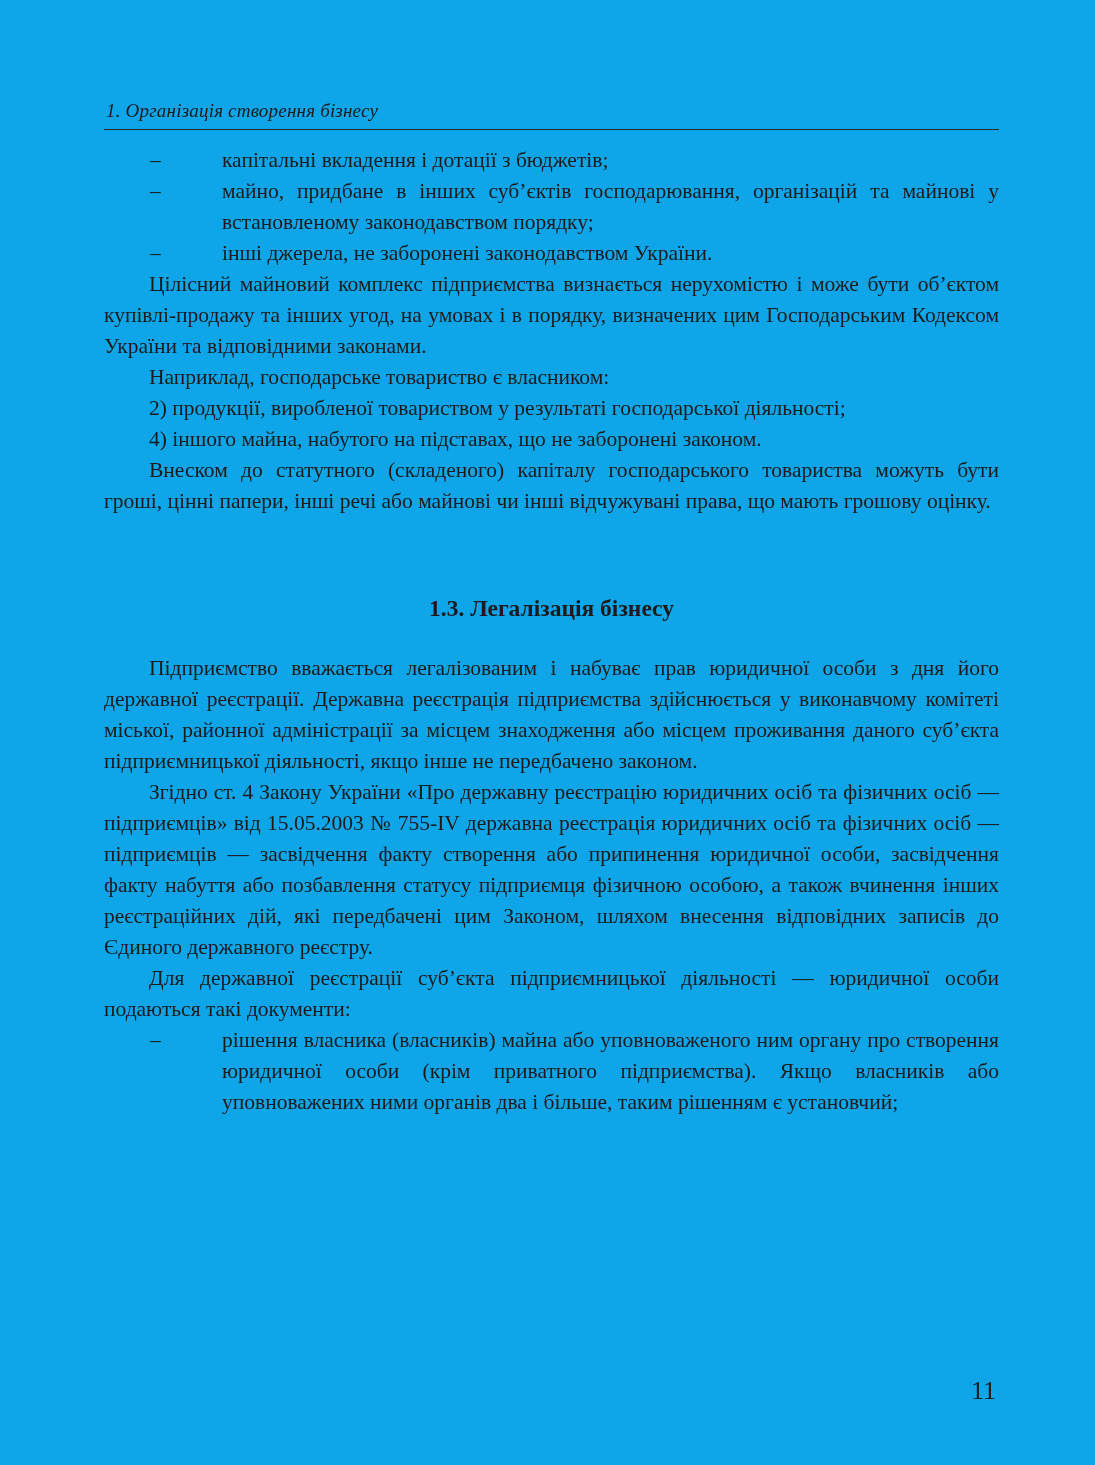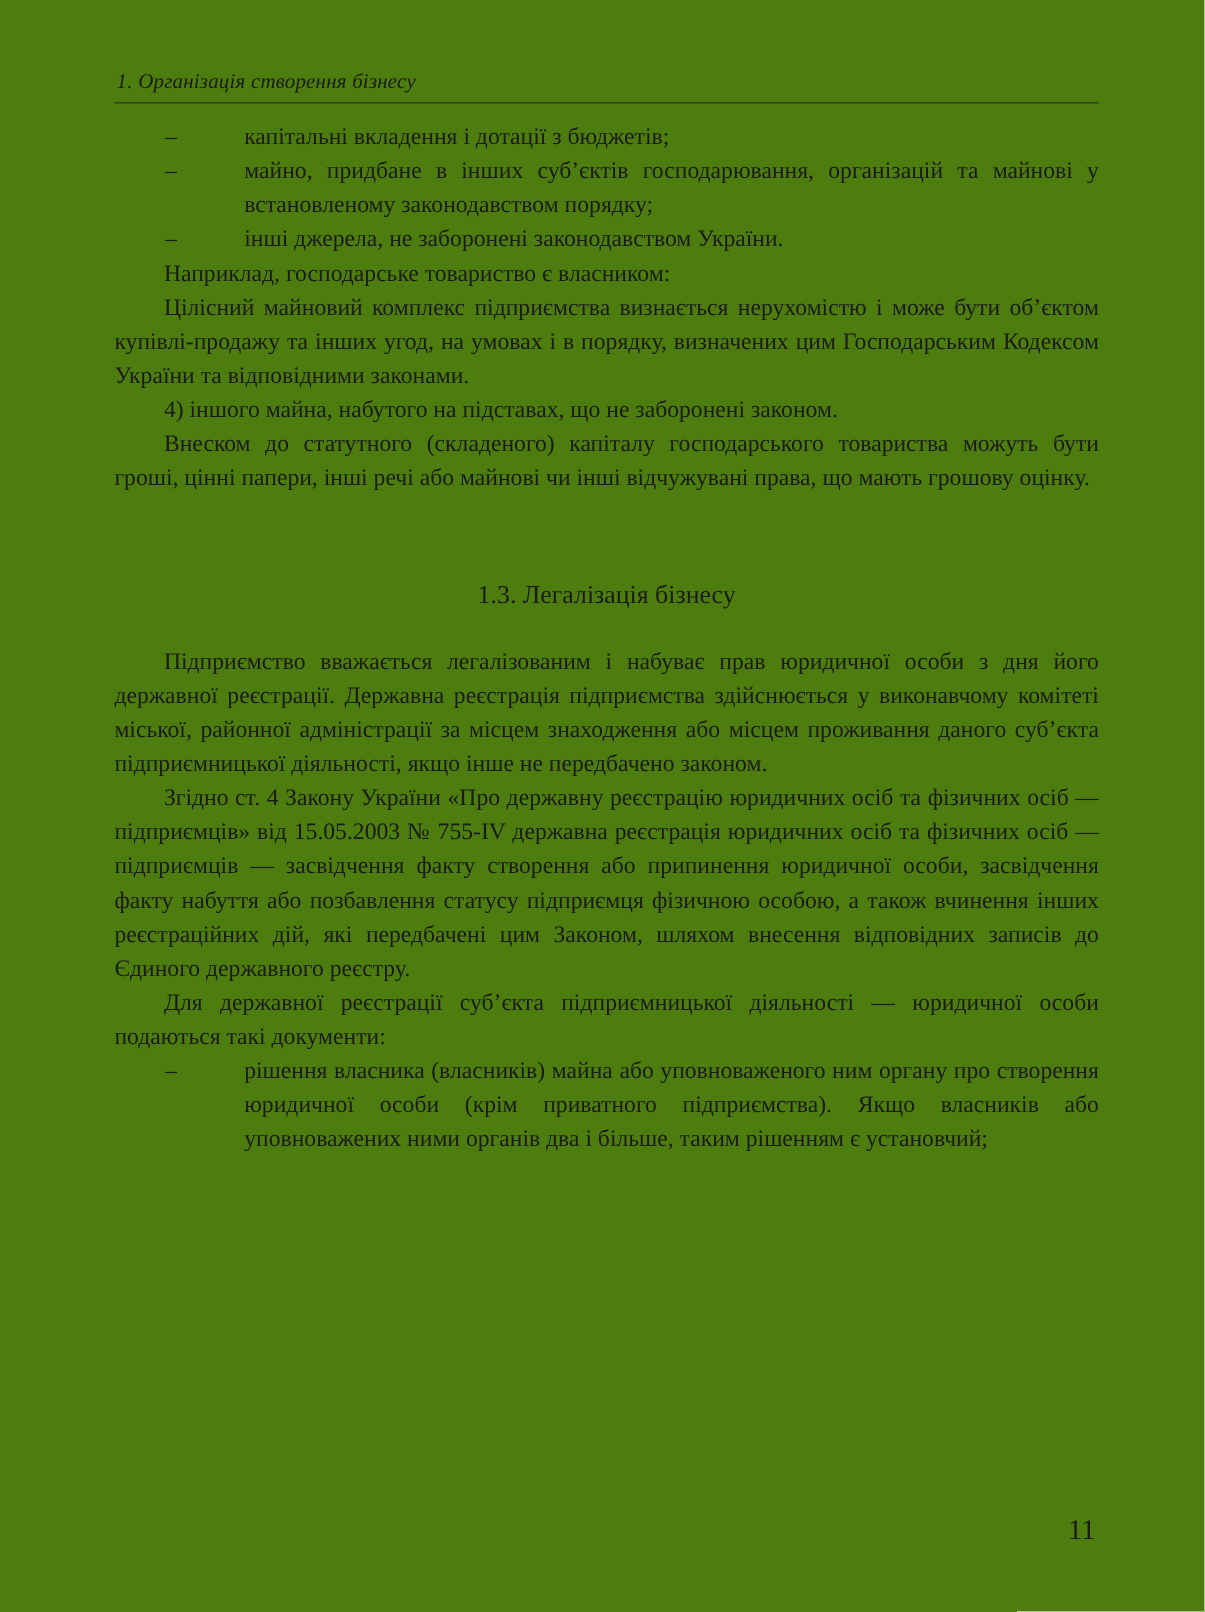--- a/index.html
+++ b/index.html
@@ -4,25 +4,25 @@
 <style>
   html, body {
     margin: 0;
     padding: 0;
     background: #ffffff;
   }
   .page {
     position: relative;
     width: 1095px;
     height: 1465px;
-    background: #4d7c0f;
+    background: #0ea5e9;
     font-family: "Liberation Serif", serif;
     color: #1b1b1b;
     box-sizing: border-box;
-    padding: 64px 96px 0 104px;
+    padding: 100px 96px 0 104px;
     overflow: hidden;
   }
   .running-header {
     font-style: italic;
     font-size: 19px;
     letter-spacing: 0.2px;
     padding: 0 0 7px 2px;
   }
   .header-rule {
     border: none;
@@ -45,21 +45,21 @@
     flex: 0 0 75px;
     box-sizing: border-box;
     padding-left: 46px;
   }
   .bullet-item .text {
     flex: 1;
     text-align: justify;
     margin-left: 43px;
   }
   .section-heading {
-    font-weight: normal;
+    font-weight: bold;
     font-size: 23.5px;
     line-height: 30px;
     text-align: center;
     margin: 76px 0 30px 0;
   }
   .page-number {
     position: absolute;
     right: 99px;
     top: 1376px;
     font-size: 26px;
@@ -84,23 +84,24 @@
       <div class="bullet-item">
         <span class="marker">–</span>
         <span class="text">майно, придбане в інших суб’єктів господарювання, організацій та майнові у встановленому законодавством порядку;</span>
       </div>
       <div class="bullet-item">
         <span class="marker">–</span>
         <span class="text">інші джерела, не заборонені законодавством України.</span>
       </div>
     </div>
 
+    <p class="para">Цілісний майновий комплекс підприємства визнається нерухомістю і може бути об’єктом купівлі-продажу та інших угод, на умовах і в порядку, визначених цим Господарським Кодексом України та відповідними законами.</p>
     <p class="para">Наприклад, господарське товариство є власником:</p>
-    <p class="para">Цілісний майновий комплекс підприємства визнається нерухомістю і може бути об’єктом купівлі-продажу та інших угод, на умовах і в порядку, визначених цим Господарським Кодексом України та відповідними законами.</p>
 
+    <p class="para">2) продукції, виробленої товариством у результаті господарської діяльності;</p>
     <p class="para">4) іншого майна, набутого на підставах, що не заборонені законом.</p>
 
     <p class="para">Внеском до статутного (складеного) капіталу господарського товариства можуть бути гроші, цінні папери, інші речі або майнові чи інші відчужувані права, що мають грошову оцінку.</p>
 
     <div class="section-heading">1.3. Легалізація бізнесу</div>
 
     <p class="para">Підприємство вважається легалізованим і набуває прав юридичної особи з дня його державної реєстрації. Державна реєстрація підприємства здійснюється у виконавчому комітеті міської, районної адміністрації за місцем знаходження або місцем проживання даного суб’єкта підприємницької діяльності, якщо інше не передбачено законом.</p>
     <p class="para">Згідно ст. 4 Закону України «Про державну реєстрацію юридичних осіб та фізичних осіб — підприємців» від 15.05.2003 № 755-IV державна реєстрація юридичних осіб та фізичних осіб — підприємців — засвідчення факту створення або припинення юридичної особи, засвідчення факту набуття або позбавлення статусу підприємця фізичною особою, а також вчинення інших реєстраційних дій, які передбачені цим Законом, шляхом внесення відповідних записів до Єдиного державного реєстру.</p>
     <p class="para">Для державної реєстрації суб’єкта підприємницької діяльності — юридичної особи подаються такі документи:</p>
 

